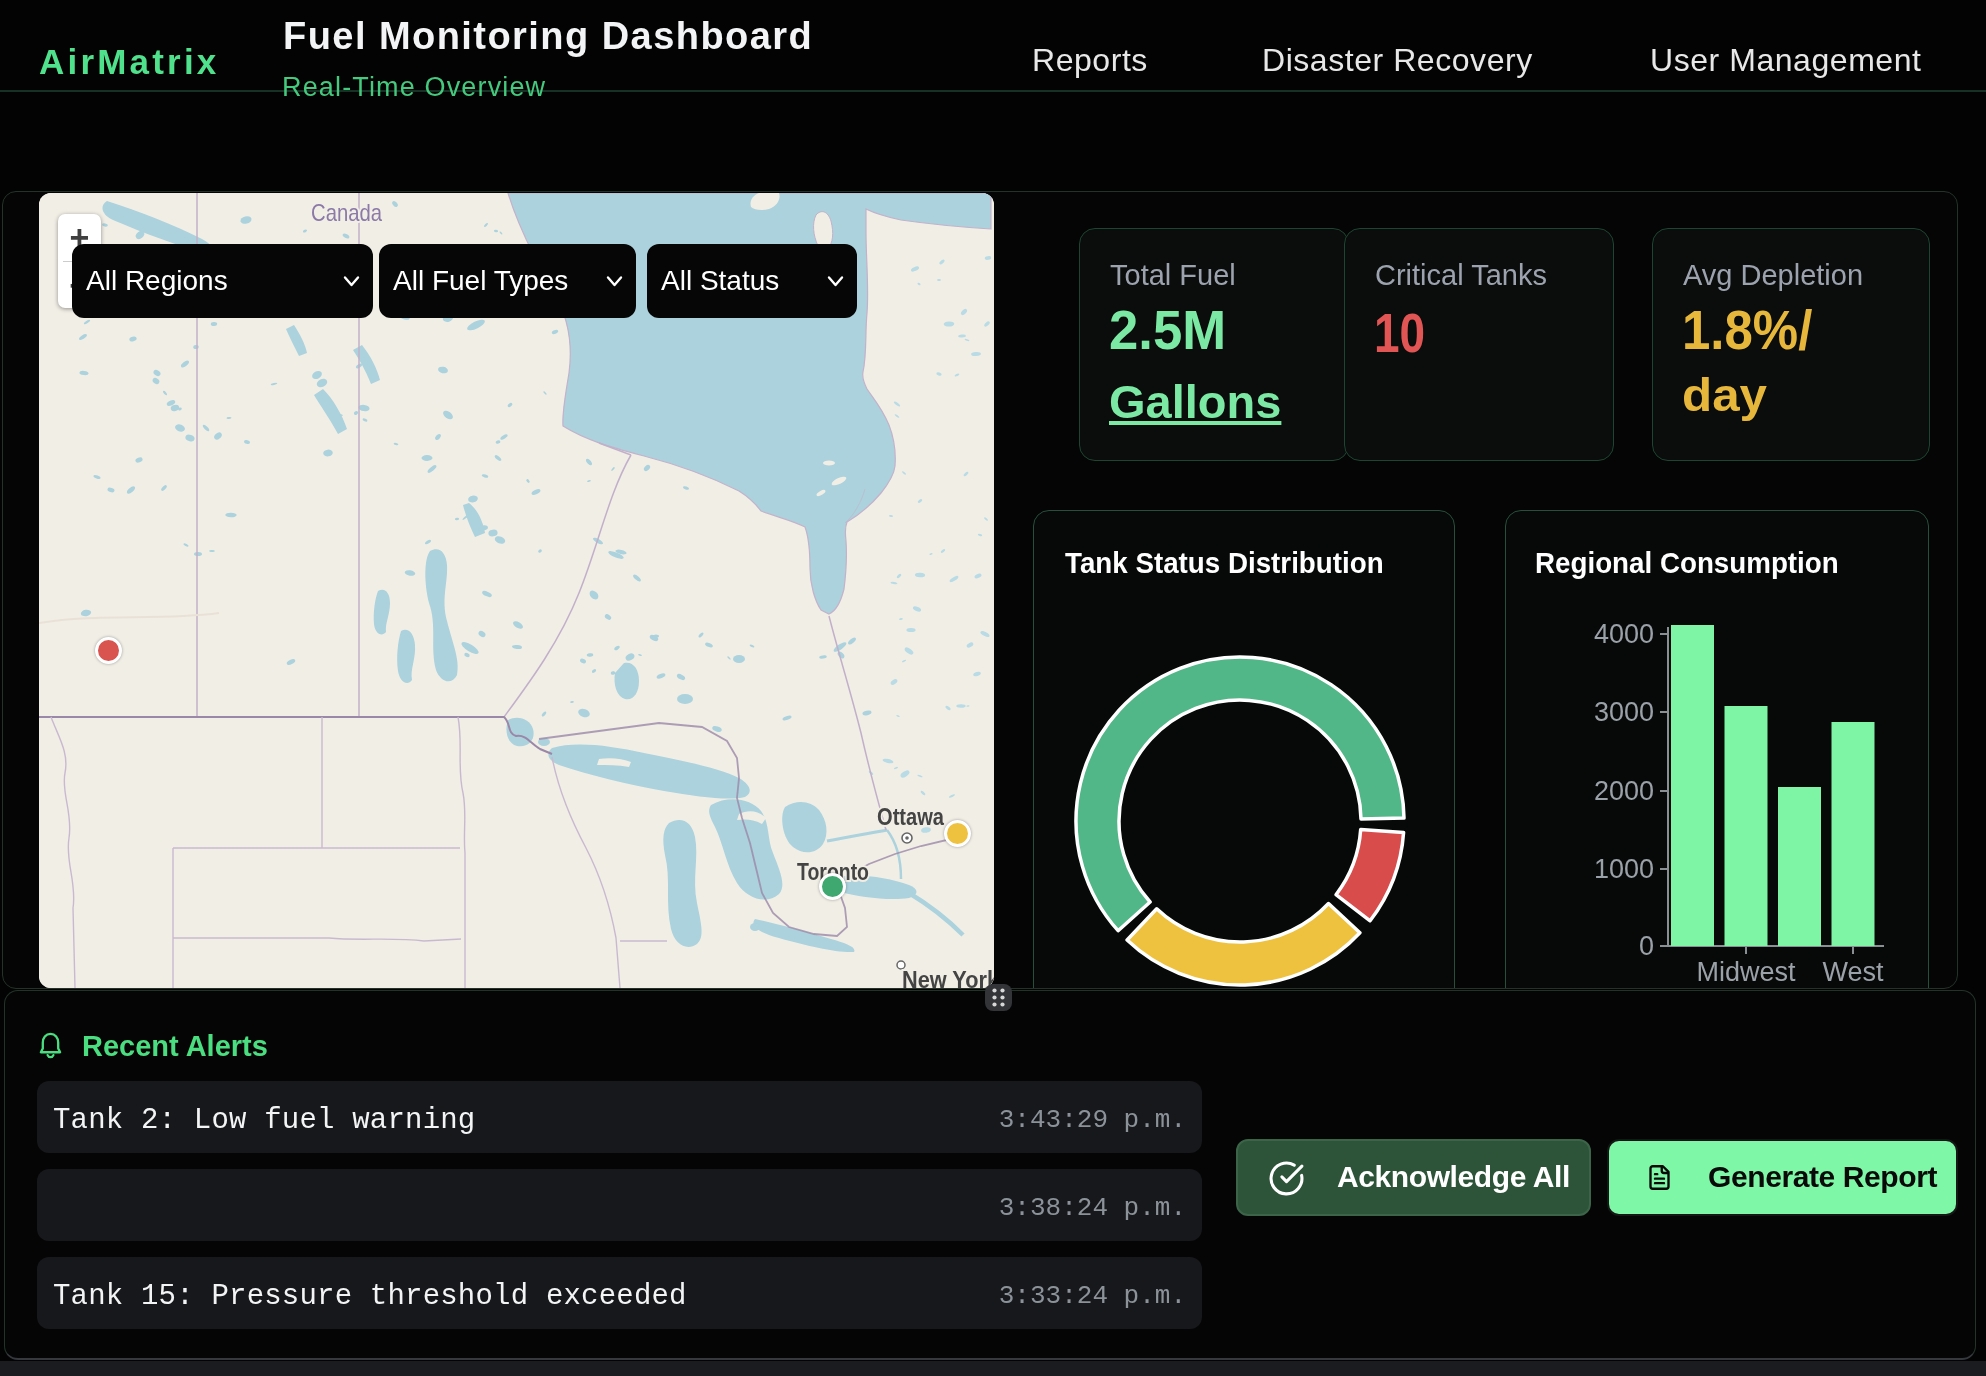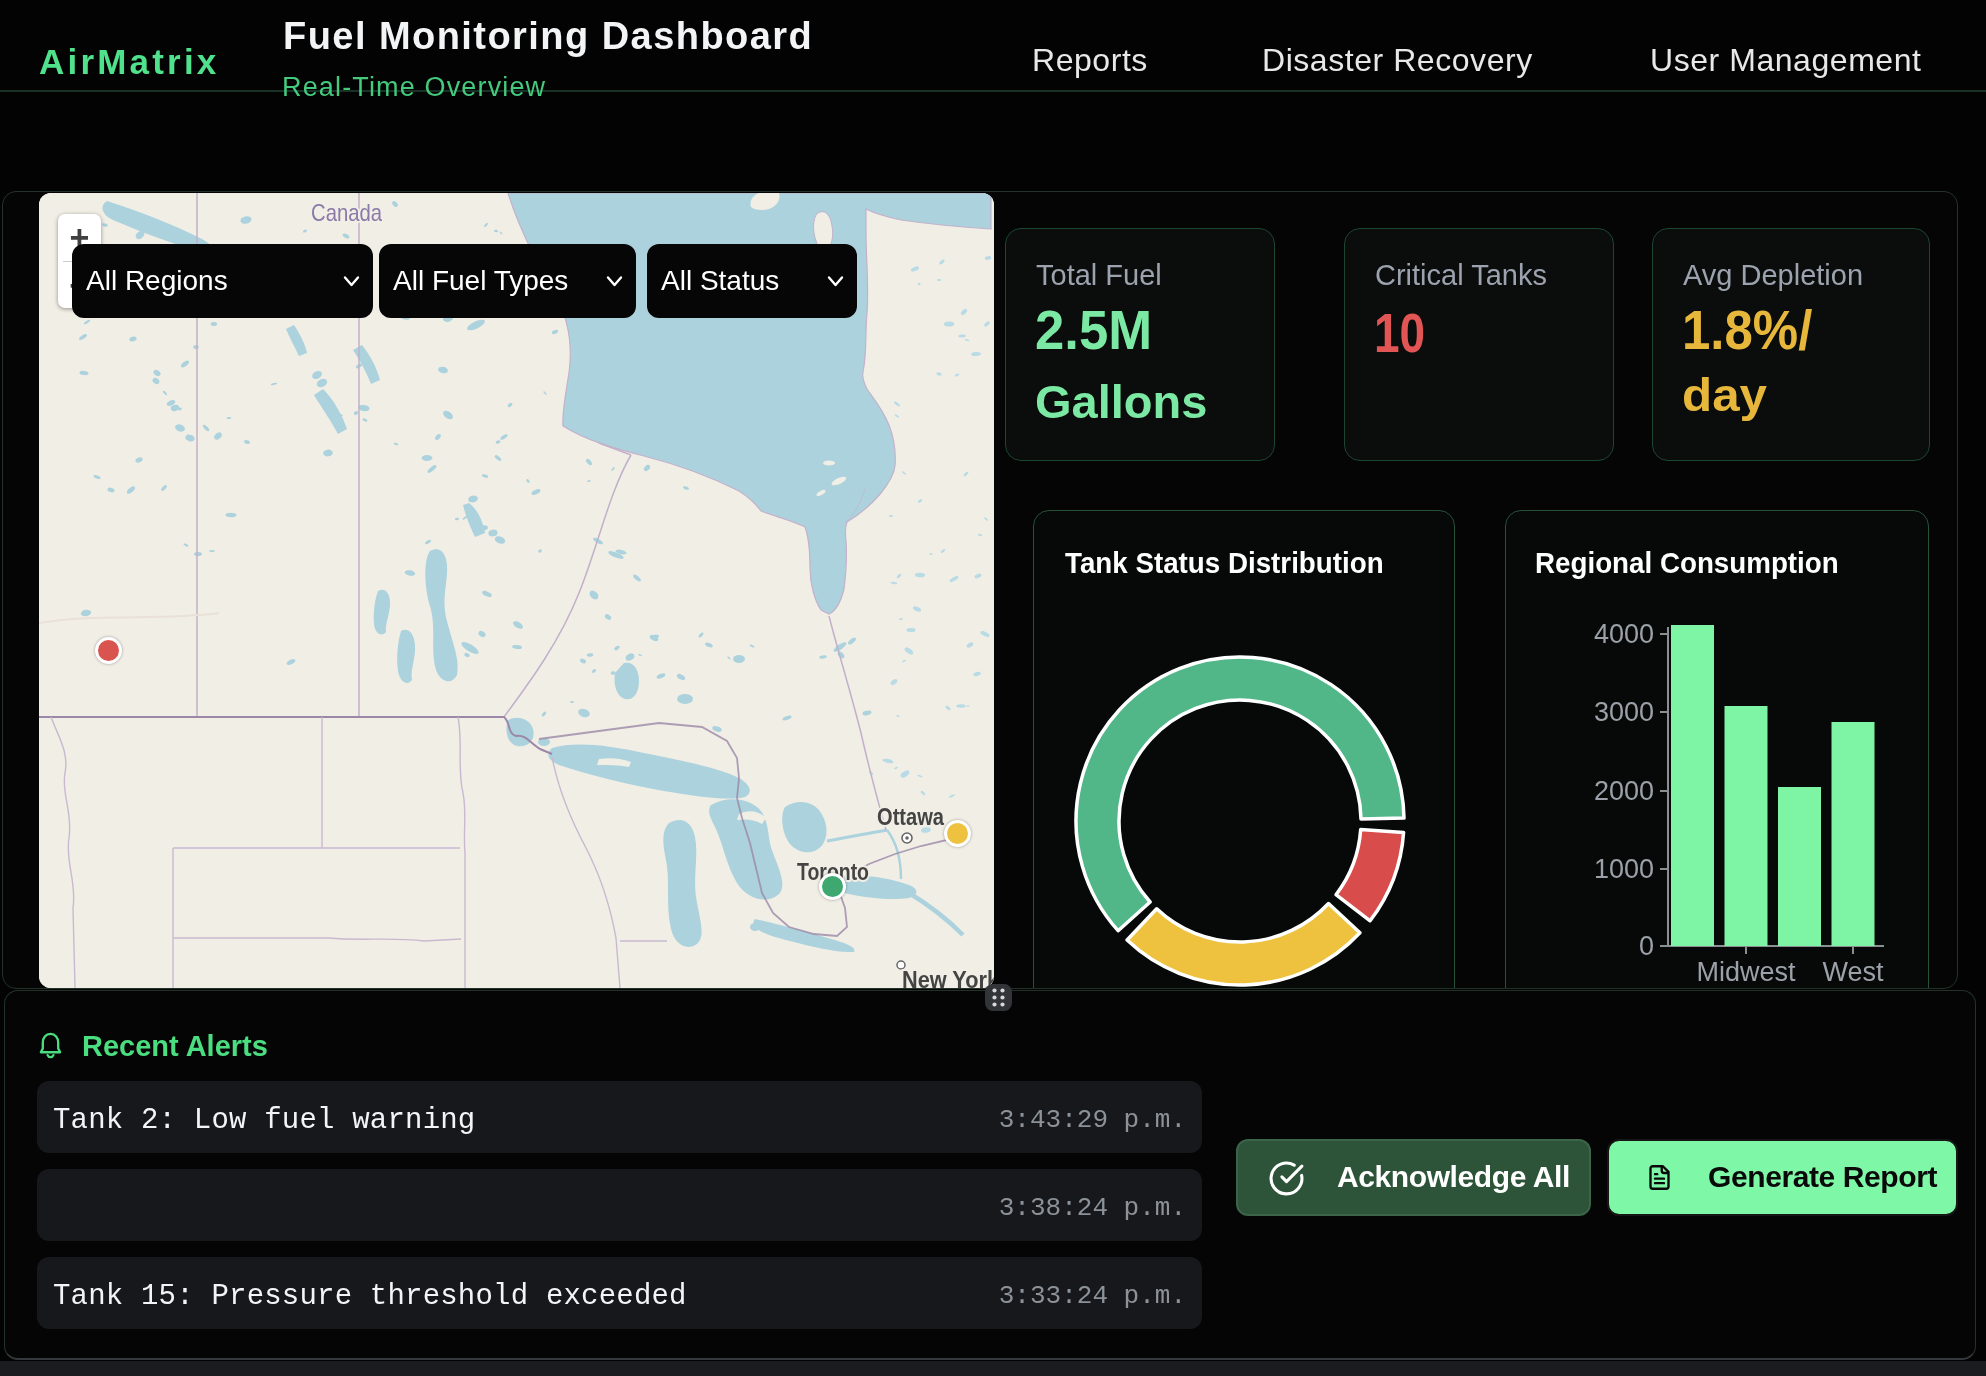--- a/index.html
+++ b/index.html
@@ -342,24 +342,24 @@
     <div class="pill" style="left:608px; top:51px; width:210px;">All Status
       <svg width="17" height="13" viewBox="0 0 17 13">
           <path d="M2 2.5 L8.5 10 L15 2.5" stroke="#fff" stroke-width="2.4" fill="none" stroke-linecap="round" stroke-linejoin="round"></path>
         </svg>
     </div>
     <div class="marker" style="left:56px; top:444px; background:#d9534f;"></div>
     <div class="marker" style="left:905px; top:627px; background:#eec13f;"></div>
     <div class="marker" style="left:780px; top:680px; background:#3fa871;"></div>
   </div>
 
-  <div class="scard" style="left:1002px;">
+  <div class="scard" style="left:1076px;">
     <div class="slabel">Total Fuel</div>
     <div class="vline" style="top:68px; font-size:56px; color:#7be9a4; transform:scaleX(0.94);">2.5M</div>
-    <div class="vline" style="top:145px; font-size:47px; color:#7be9a4;">Gallons</div>
+    <div class="vline" style="top:145px; font-size:47px; color:#7be9a4;text-decoration:underline;">Gallons</div>
   </div>
   <div class="scard" style="left:1341px;">
     <div class="slabel">Critical Tanks</div>
     <div class="vline" style="top:71px; font-size:56px; color:#e25555; transform:scaleX(0.82);">10</div>
   </div>
   <div class="scard" style="left:1649px; width:278px;">
     <div class="slabel">Avg Depletion</div>
     <div class="vline" style="top:68px; font-size:56px; color:#e7b73c; transform:scaleX(0.91);">1.8%/</div>
     <div class="vline" style="top:138px; font-size:47px; color:#e7b73c; transform:scaleX(1.05);">day</div>
   </div>

